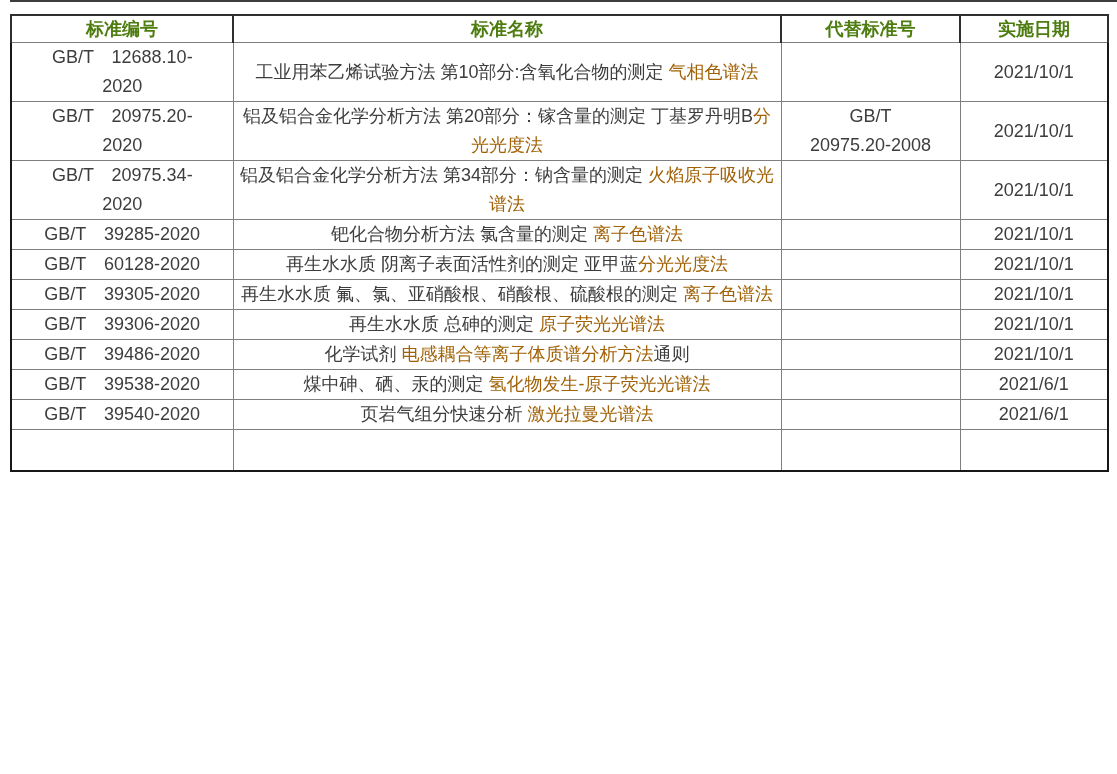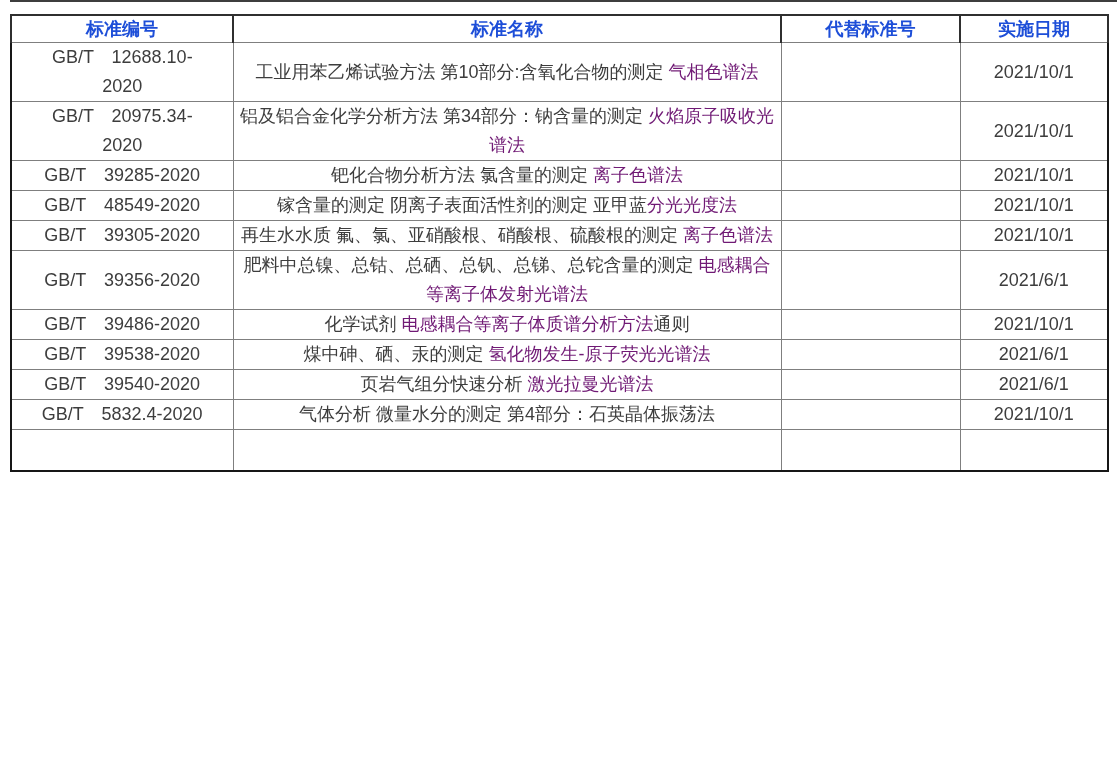--- a/index.html
+++ b/index.html
@@ -11,32 +11,32 @@
     position: absolute; left: 10px; top: 0; width: 1107px; height: 2px;
     background: #3d3d3d;
   }
   table.standards {
     position: absolute; left: 10px; top: 14px; width: 1097px;
     border-collapse: collapse; table-layout: fixed;
     border: 2px solid #171717;
   }
   th {
     border: 2px solid #2f2f2f; border-bottom: 1px solid #7f7f7f;
-    font-size: 18px; font-weight: bold; color: #1d4ed8;
+    font-size: 18px; font-weight: bold; color: #4d7c0f;
     height: 26px; padding: 0 19px; text-align: center;
   }
   td {
     border: 1px solid #7f7f7f;
     font-size: 18px; color: #3d3d3d;
     text-align: center; vertical-align: middle;
     line-height: 29px; height: 28px; padding: 0 4px;
     white-space: pre-line;
     word-break: break-word;
   }
-  td .red { color: #701a75; }
+  td .red { color: #a16207; }
   tr.partial td { height: 40px; border-bottom: none; }
 </style>
 </head>
 <body>
 
 <div class="top-line"></div>
 
 <table class="standards">
   <colgroup>
     <col style="width:222px">
@@ -54,74 +54,76 @@
   </thead>
   <tbody id="rows">
       <tr>
         <td>GB/T　12688.10-
 2020</td>
         <td><span>工业用苯乙烯试验方法 第10部分:含氧化合物的测定 </span><span class="red">气相色谱法</span></td>
         <td></td>
         <td>2021/10/1</td>
       </tr>
       <tr>
+        <td>GB/T　20975.20-
+2020</td>
+        <td><span>铝及铝合金化学分析方法 第20部分：镓含量的测定 丁基罗丹明B</span><span class="red">分光光度法</span></td>
+        <td>GB/T
+20975.20-2008</td>
+        <td>2021/10/1</td>
+      </tr>
+      <tr>
         <td>GB/T　20975.34-
 2020</td>
         <td><span>铝及铝合金化学分析方法 第34部分：钠含量的测定 </span><span class="red">火焰原子吸收光谱法</span></td>
         <td></td>
         <td>2021/10/1</td>
       </tr>
       <tr>
         <td>GB/T　39285-2020</td>
         <td><span>钯化合物分析方法 氯含量的测定 </span><span class="red">离子色谱法</span></td>
         <td></td>
         <td>2021/10/1</td>
       </tr>
       <tr>
-        <td>GB/T　48549-2020</td>
-        <td><span>镓含量的测定 阴离子表面活性剂的测定 亚甲蓝</span><span class="red">分光光度法</span></td>
+        <td>GB/T　60128-2020</td>
+        <td><span>再生水水质 阴离子表面活性剂的测定 亚甲蓝</span><span class="red">分光光度法</span></td>
         <td></td>
         <td>2021/10/1</td>
       </tr>
       <tr>
         <td>GB/T　39305-2020</td>
         <td><span>再生水水质 氟、氯、亚硝酸根、硝酸根、硫酸根的测定 </span><span class="red">离子色谱法</span></td>
         <td></td>
         <td>2021/10/1</td>
       </tr>
       <tr>
-        <td>GB/T　39356-2020</td>
-        <td><span>肥料中总镍、总钴、总硒、总钒、总锑、总铊含量的测定 </span><span class="red">电感耦合等离子体发射光谱法</span></td>
+        <td>GB/T　39306-2020</td>
+        <td><span>再生水水质 总砷的测定 </span><span class="red">原子荧光光谱法</span></td>
         <td></td>
-        <td>2021/6/1</td>
+        <td>2021/10/1</td>
       </tr>
       <tr>
         <td>GB/T　39486-2020</td>
         <td><span>化学试剂 </span><span class="red">电感耦合等离子体质谱分析方法</span><span>通则</span></td>
         <td></td>
         <td>2021/10/1</td>
       </tr>
       <tr>
         <td>GB/T　39538-2020</td>
         <td><span>煤中砷、硒、汞的测定 </span><span class="red">氢化物发生-原子荧光光谱法</span></td>
         <td></td>
         <td>2021/6/1</td>
       </tr>
       <tr>
         <td>GB/T　39540-2020</td>
         <td><span>页岩气组分快速分析 </span><span class="red">激光拉曼光谱法</span></td>
         <td></td>
         <td>2021/6/1</td>
       </tr>
-      <tr>
-        <td>GB/T　5832.4-2020</td>
-        <td><span>气体分析 微量水分的测定 第4部分：石英晶体振荡法</span></td>
-        <td></td>
-        <td>2021/10/1</td>
-      </tr>
       <tr class="partial">
         <td></td>
         <td></td>
         <td></td>
         <td></td>
       </tr>
     </tbody>
 </table>
 
 </body></html>

